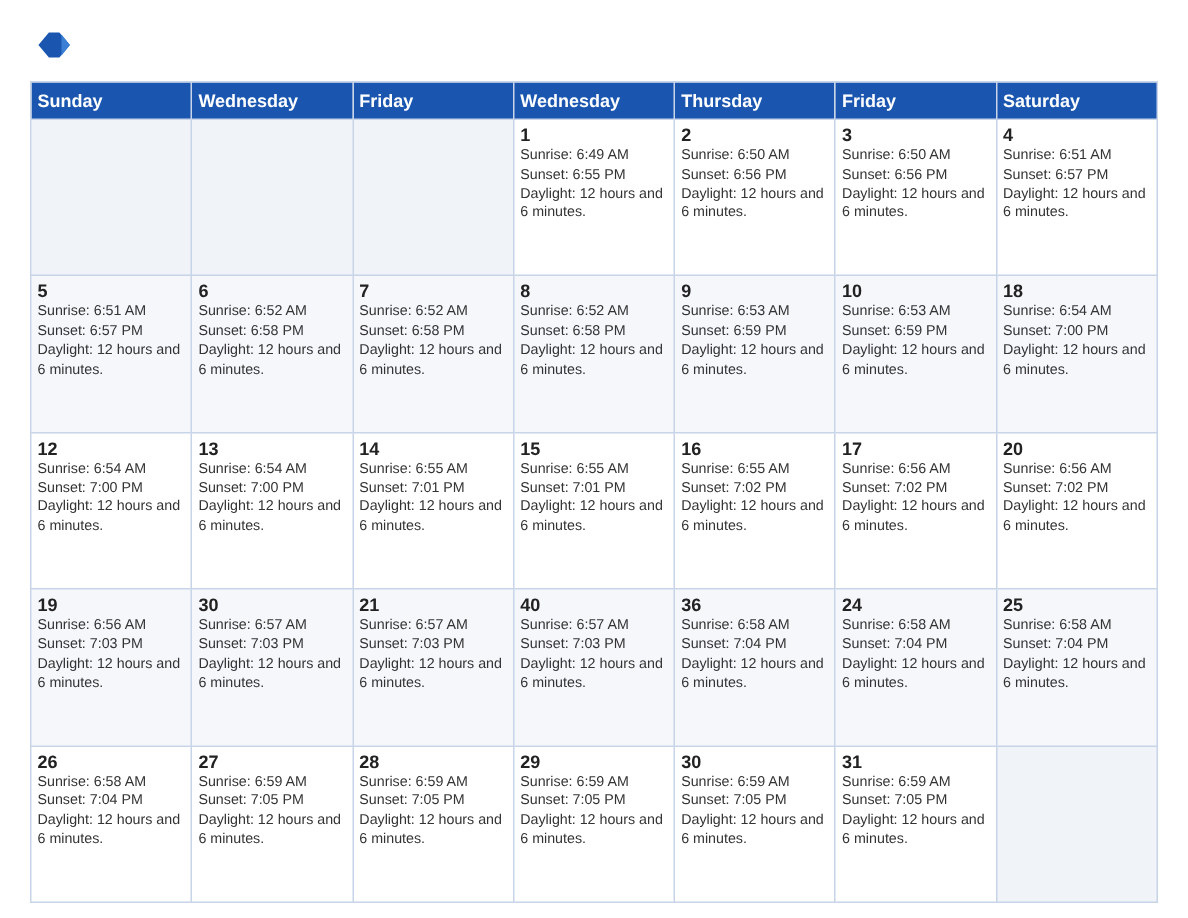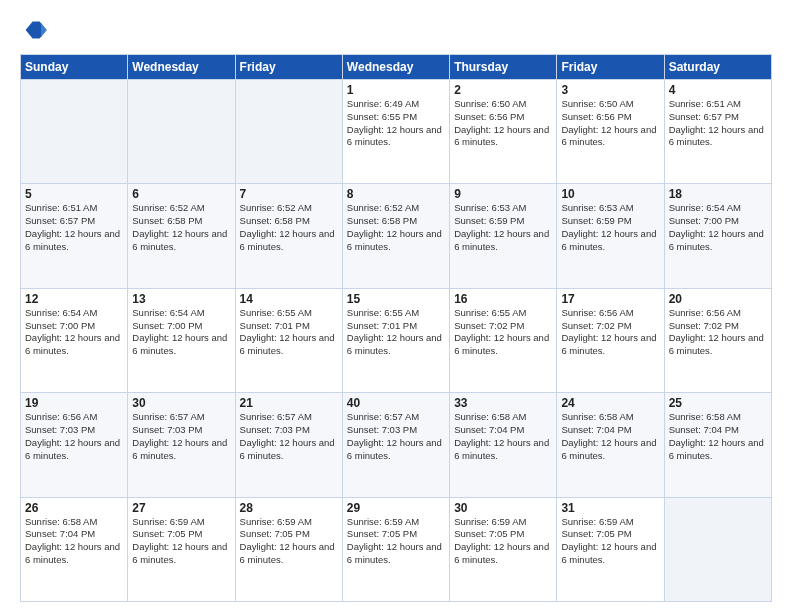--- a/index.html
+++ b/index.html
@@ -275,21 +275,21 @@
 Sunset: 7:03 PM
 Daylight: 12 hours and 6 minutes.</div>
           </td>
           <td>
             <span class="day-num">40</span>
             <div class="day-info" style="white-space: pre-line;">Sunrise: 6:57 AM
 Sunset: 7:03 PM
 Daylight: 12 hours and 6 minutes.</div>
           </td>
           <td>
-            <span class="day-num">33</span>
+            <span class="day-num">36</span>
             <div class="day-info" style="white-space: pre-line;">Sunrise: 6:58 AM
 Sunset: 7:04 PM
 Daylight: 12 hours and 6 minutes.</div>
           </td>
           <td>
             <span class="day-num">24</span>
             <div class="day-info" style="white-space: pre-line;">Sunrise: 6:58 AM
 Sunset: 7:04 PM
 Daylight: 12 hours and 6 minutes.</div>
           </td>

